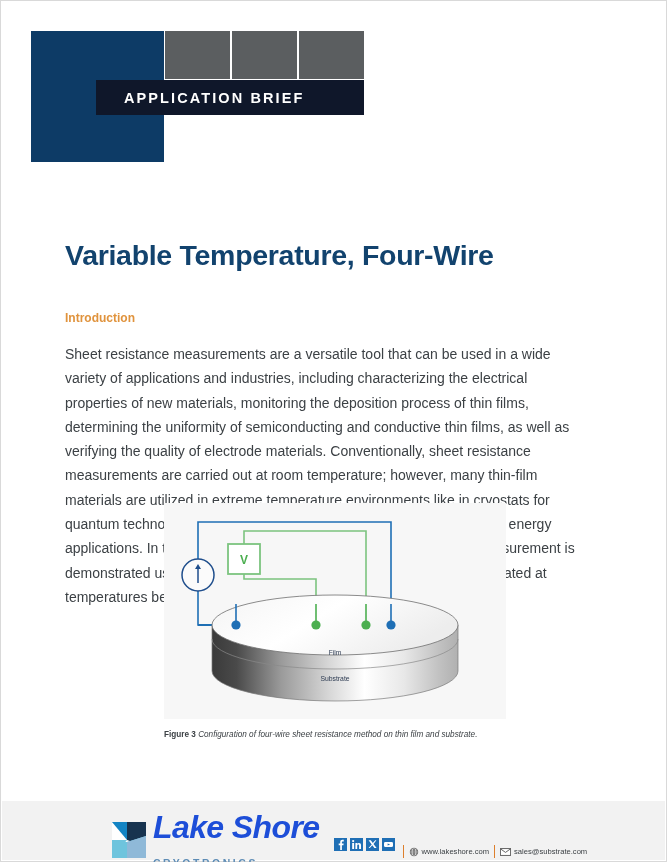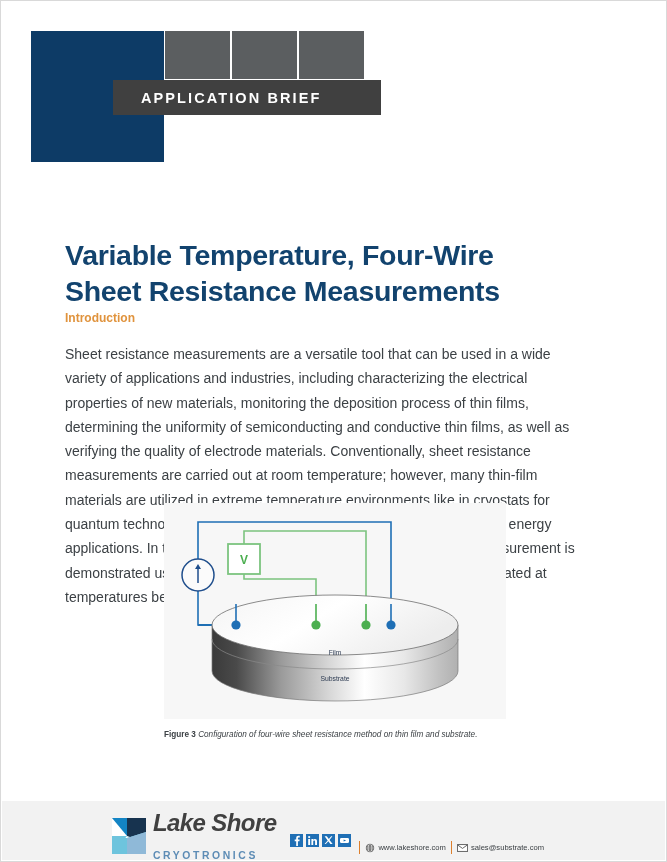--- a/index.html
+++ b/index.html
@@ -24,23 +24,23 @@
   }
   .hdr-gray {
     position:absolute; top:30px; height:48px;
     background:#5b5e60;
   }
   .hdr-gray.g1 { left:164px; width:65px; }
   .hdr-gray.g2 { left:231px; width:65px; }
   .hdr-gray.g3 { left:298px; width:65px; }
 
   .hdr-banner {
-    position:absolute; left:112px; top:79px;
+    position:absolute; left:95px; top:79px;
     width:268px; height:35px;
-    background:#404040;
+    background:#0f172a;
     display:flex; align-items:center;
     padding-left:28px;
   }
   .hdr-banner-label {
     color:#ffffff;
     font-size:14.5px;
     font-weight:bold;
     letter-spacing:2.1px;
   }
 
@@ -97,22 +97,22 @@
     border-top:1px solid #ffffff;
   }
   .footer-inner {
     position:absolute; left:110px; top:10px;
     display:flex; align-items:center; gap:14px;
   }
   .logo { display:flex; align-items:center; gap:7px; }
   .logo-mark { width:34px; height:36px; display:block; }
   .logo-words { display:flex; flex-direction:column; line-height:1; }
   .logo-name {
-    font-size:24px; font-weight:bold; font-style:italic;
-    color:#404040; letter-spacing:-0.6px;text-align:right;
+    font-size:32px; font-weight:bold; font-style:italic;
+    color:#1d4ed8; letter-spacing:-0.6px;text-align:right;
   }
   .logo-sub {
     font-size:10.4px; font-weight:bold; color:#5d8cb5;
     letter-spacing:2.6px; margin-top:16px;
   }
 
   .social { display:flex; align-items:center; gap:3px; margin-top:9px; }
   .social-icon {
     width:13px; height:13px;
     background:#1f6fb5;
@@ -138,21 +138,20 @@
     <div class="hdr-gray g1"></div>
     <div class="hdr-gray g2"></div>
     <div class="hdr-gray g3"></div>
     <div class="hdr-banner">
       <span class="hdr-banner-label">APPLICATION BRIEF</span>
     </div>
   </div>
 
   <h1 class="title">
     <span>Variable Temperature, Four-Wire</span><br>
-    <span>Sheet Resistance Measurements</span>
   </h1>
 
   <h2 class="section-heading">Introduction</h2>
 
   <p class="body-text">Sheet resistance measurements are a versatile tool that can be used in a wide variety of applications and industries, including characterizing the electrical properties of new materials, monitoring the deposition process of thin films, determining the uniformity of semiconducting and conductive thin films, as well as verifying the quality of electrode materials. Conventionally, sheet resistance measurements are carried out at room temperature; however, many thin-film materials are utilized in extreme temperature environments like in cryostats for quantum technology development or at elevated temperatures for solar energy applications. In this work, a variable temperature sheet resistance measurement is demonstrated using a cryogenic wafer probe station which can be operated at temperatures below 4 K and at temperatures as high as 675 K.</p>
 
   <div class="figure-panel">
     <svg class="figure-svg" viewBox="0 0 342 216">
       <defs>
         <linearGradient id="cylSide" x1="0" y1="0" x2="1" y2="0">

